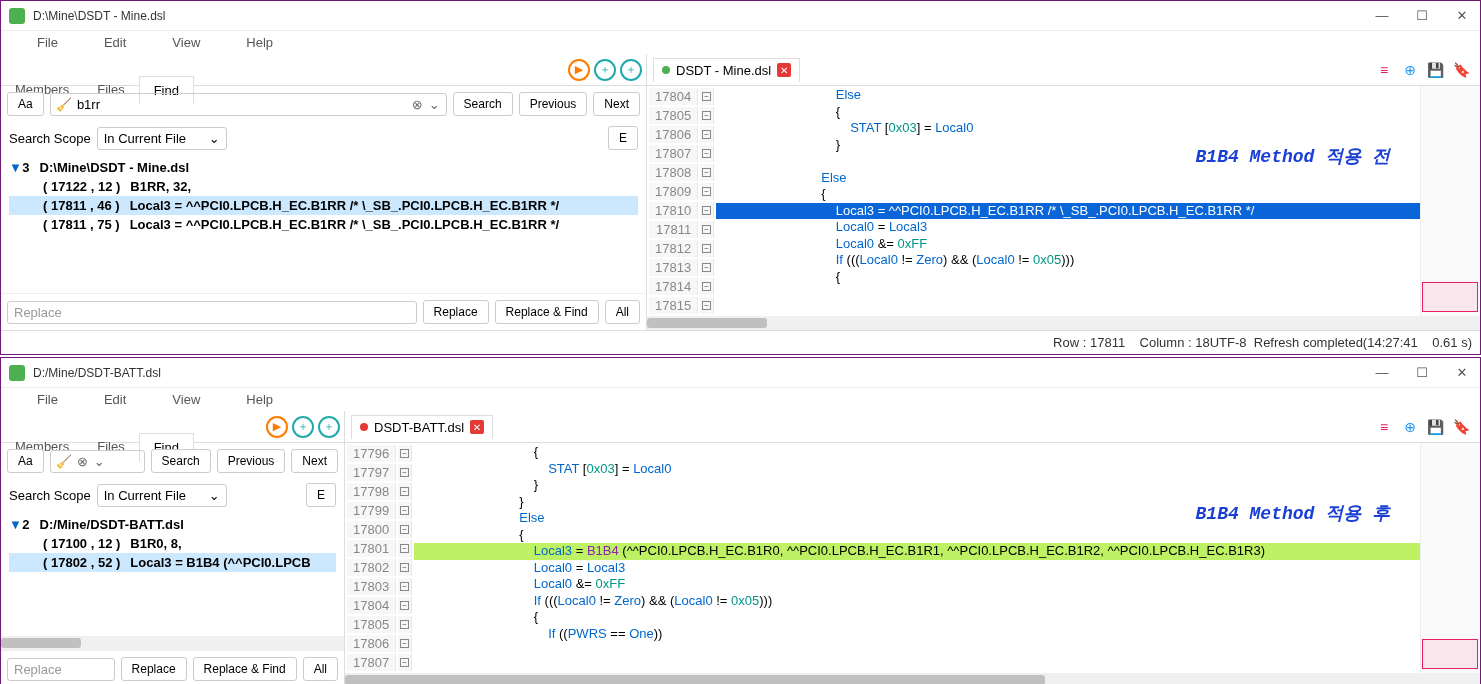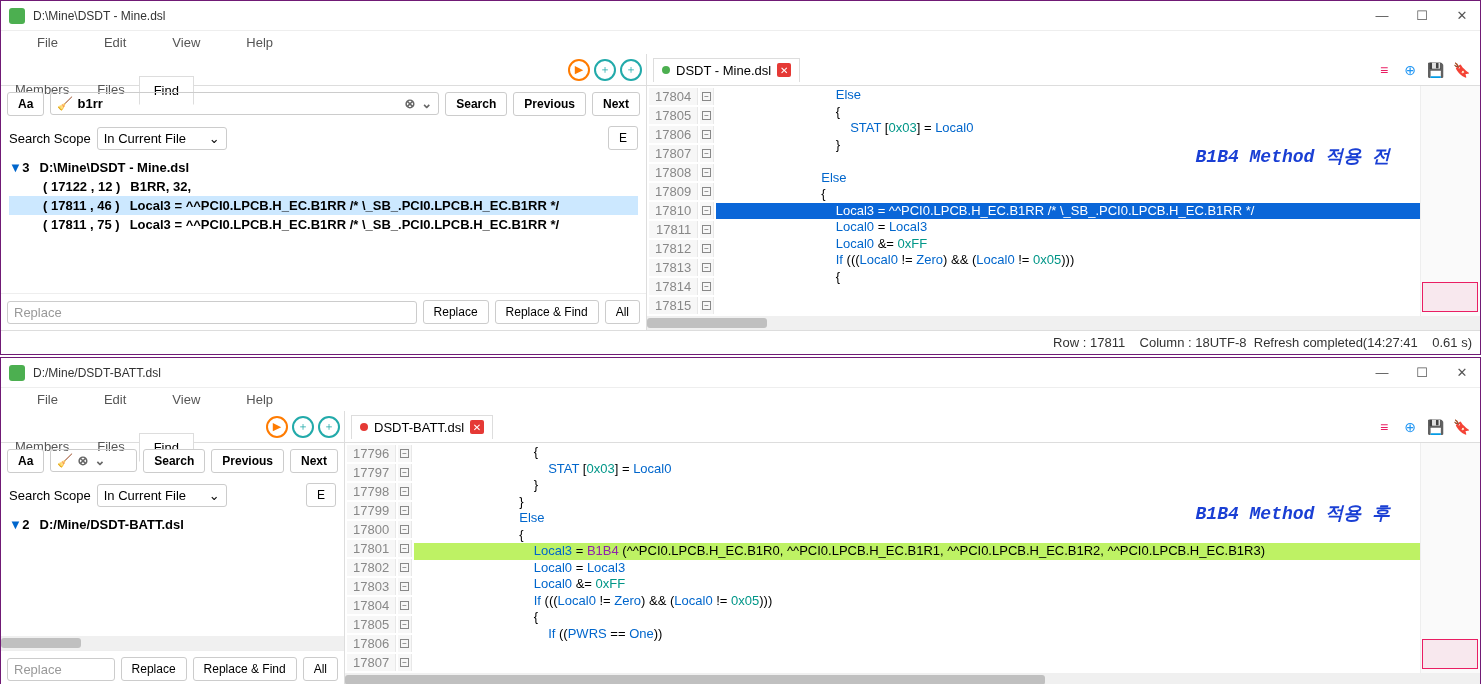--- a/index.html
+++ b/index.html
@@ -14,21 +14,21 @@
 .menubar span { cursor:pointer;margin-left:28px; }
 .pane-row { display:flex; }
 .left-pane { border-right:1px solid #ddd; display:flex; flex-direction:column; }
 .tab-row { display:flex; align-items:center; height:32px; border-bottom:1px solid #ddd; }
 .tab { padding:6px 14px; color:#555; cursor:pointer;margin-top:40px; }
 .tab.active { background:#fff; border:1px solid #ddd; border-bottom:1px solid #fff; margin-bottom:-1px; color:#000; }
 .circ-btn { width:22px; height:22px; border-radius:50%; border:2px solid; display:flex; align-items:center; justify-content:center; margin-right:4px; cursor:pointer; font-size:11px; }
 .play { color:#ff7b00; border-color:#ff7b00; }
 .plus1 { color:#2aa; border-color:#2aa; }
 .plus2 { color:#2aa; border-color:#2aa; }
-.search-row { display:flex; align-items:flex-start; padding:6px; gap:6px;font-weight:bold; }
+.search-row { display:flex; align-items:center; padding:6px; gap:6px; }
 .btn { border:1px solid #ccc; background:#fff; padding:4px 10px; border-radius:3px; cursor:pointer; font-size:12px; }
 .input-box { border:1px solid #ccc; border-radius:3px; padding:3px 6px; display:flex; align-items:center; font-size:13px; }
 .scope-row { display:flex; align-items:center; padding:4px 8px; gap:6px; }
 .results { padding:4px 8px; flex:1; overflow:auto;font-weight:bold; }
 .result-line { padding:2px 0 2px 16px; font-size:12px; white-space:nowrap; }
 .result-line.sel { background:#cce8ff; }
 .tri { display:inline-block; width:10px; color:#0066cc; }
 .replace-row { display:flex; align-items:center; padding:6px; gap:6px; border-top:1px solid #eee; }
 .status-row { display:flex; align-items:center; padding:4px 8px; border-top:1px solid #ddd; font-size:12px; color:#333; justify-content:flex-end; }
 .editor-pane { flex:1; display:flex; flex-direction:column; position:relative; }
@@ -288,20 +288,24 @@
         </div>
         <div style="flex:1"></div>
         <div class="btn">E</div>
       </div>
       <div class="results">
         <div class="result-line" style="padding-left:0">
           <span class="tri">▼</span>
           <span>2</span>&nbsp;&nbsp;
           <span>D:/Mine/DSDT-BATT.dsl</span>
         </div>
+        <div id="w2results">
+            <div class="result-line" style="padding-left:34px"><span>( 17100 , 12 )</span>&nbsp;&nbsp;&nbsp;<span>B1R0,   8,</span></div>
+            <div class="result-line sel" style="padding-left:34px"><span>( 17802 , 52 )</span>&nbsp;&nbsp;&nbsp;<span>Local3 = B1B4 (^^PCI0.LPCB</span></div>
+          </div>
       </div>
       <div class="scroll-h">
           <div class="thumb" style="left:0;width:80px"></div>
         </div>
       <div class="replace-row">
         <div class="input-box" style="flex:1;color:#999">Replace</div>
         <div class="btn">Replace</div>
         <div class="btn">Replace &amp; Find</div>
         <div class="btn">All</div>
       </div>

